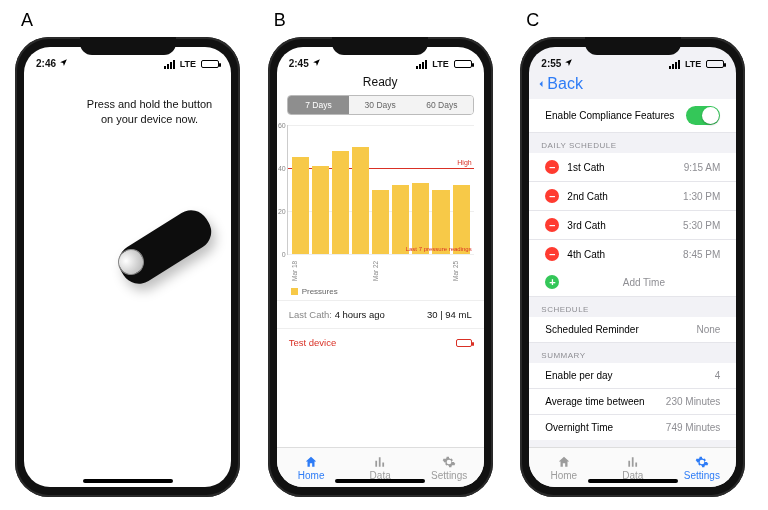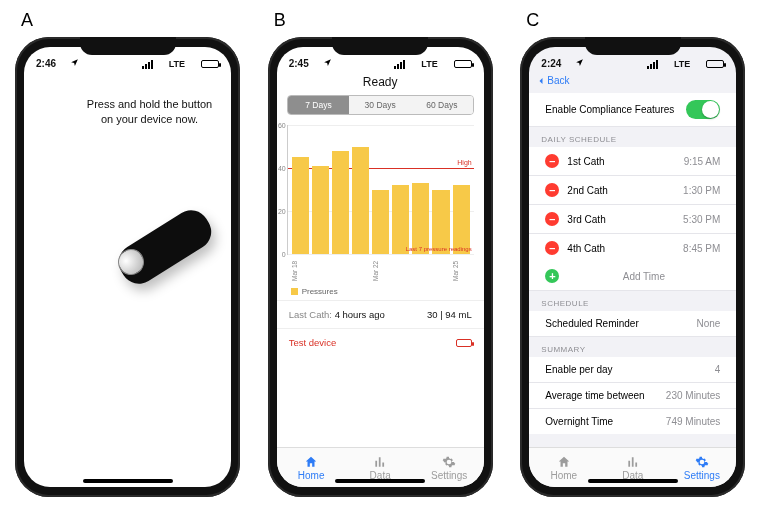--- a/index.html
+++ b/index.html
@@ -60,21 +60,21 @@
   }
   .statusbar {
     height: 24px;
     display: flex;
     justify-content: space-between;
     align-items: flex-end;
     padding: 0 12px 2px;
     font-size: 10px;
     font-weight: 600;
   }
-  .sb-left, .sb-right { display: flex; align-items: center; gap: 14px; }
+  .sb-left, .sb-right { display: flex; align-items: center; gap: 3px; }
   .signal-bars { display: inline-flex; align-items: flex-end; gap: 1px; }
   .signal-bars span { width: 2px; background: #000; display: inline-block; }
   .signal-bars span:nth-child(1){height:3px}
   .signal-bars span:nth-child(2){height:5px}
   .signal-bars span:nth-child(3){height:7px}
   .signal-bars span:nth-child(4){height:9px}
   .lte { font-size: 9px; font-weight: 600; margin: 0 2px;}
   .battery {
     width: 18px; height: 8px; border: 1px solid #000; border-radius: 2px;
     position: relative;
@@ -158,21 +158,21 @@
     height:40px; border-top:1px solid #ddd; display:flex;
     font-size:10px; color:#9c9c9c;
     background:#fafafa;
   }
   .tabbar .tab { flex:1; display:flex; flex-direction:column; align-items:center; justify-content:center; gap:1px;}
   .tabbar .tab.active { color:#2e7cf6; }
   .tabbar svg { width:14px; height:14px; }
 
   
   .screenC .screen { background:#f2f2f6; }
-  .navbar { padding:4px 6px 2px; display:flex; font-size:10px; color:#2e7cf6; }
+  .navbar { padding:4px 6px 2px; display:flex; align-items:center; font-size:16px; color:#2e7cf6; }
   .navbar svg { width:12px; height:12px; }
   .section-header {
     padding:8px 12px 3px; font-size:8px; color:#8e8e93; letter-spacing:0.5px;
     text-transform:uppercase;
   }
   .cell {
     background:#fff; display:flex; align-items:center;
     padding:7px 16px; border-bottom:0.5px solid #e5e5ea;
     font-size:10px;
   }
@@ -352,21 +352,21 @@
     </div>
   </div>
 
   <div class="panel">
     <div class="panel-label">C</div>
     <div class="phone screenC">
       <div class="notch"></div>
       <div class="screen" style="background:#f2f2f6">
         <div class="statusbar">
           <div class="sb-left">
-            <span>2:24</span>
+            <span>2:55</span>
             <span><svg viewBox="0 0 24 24" width="9" height="9">
                   <path fill="#000" d="M3 11l18-8-8 18-2-8-8-2z"></path>
                 </svg></span>
           </div>
           <div class="sb-right">
             <span class="signal-bars">
                 <span></span>
                 <span></span>
                 <span></span>
                 <span></span>

